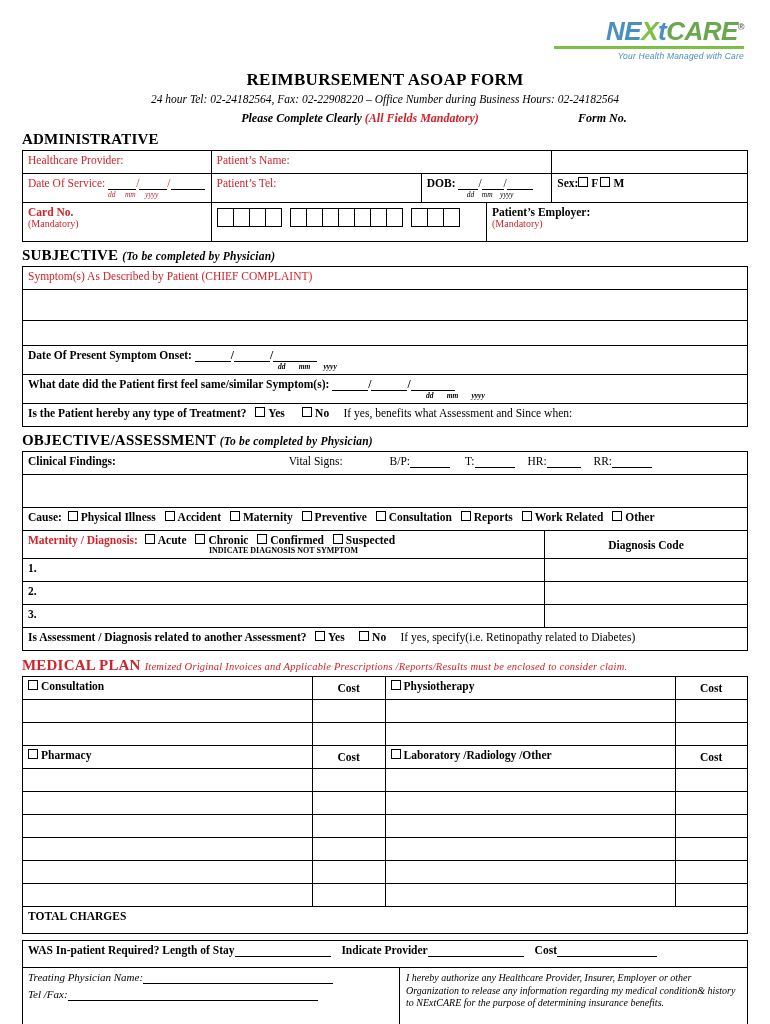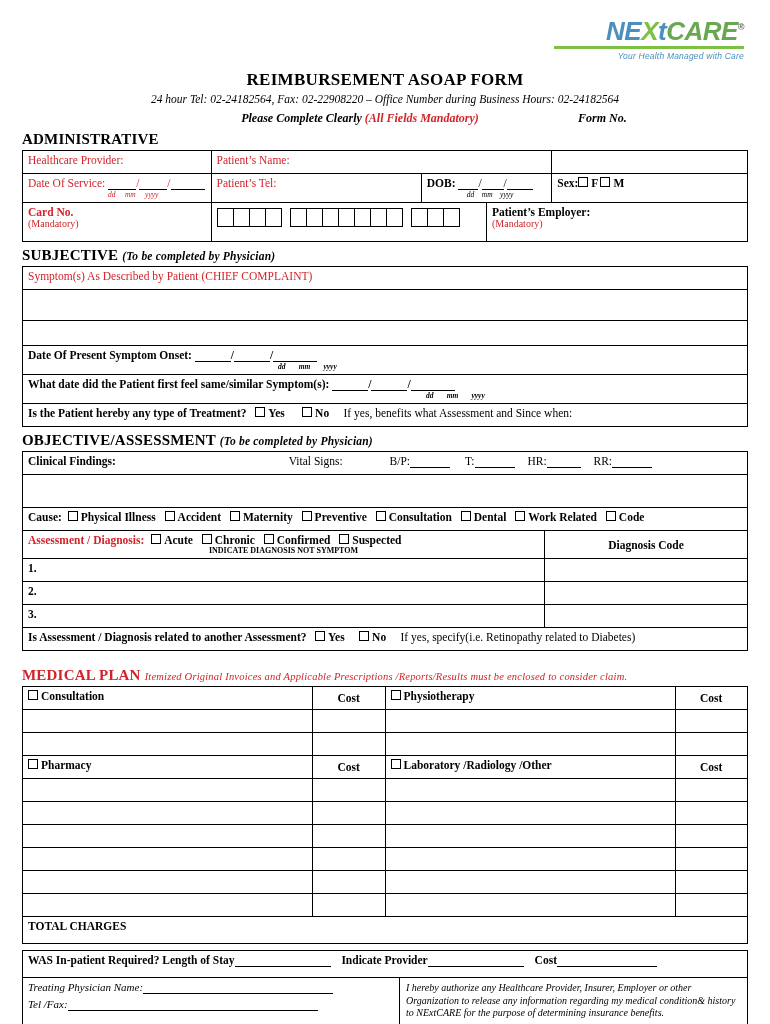--- a/index.html
+++ b/index.html
@@ -346,28 +346,28 @@
       <td colspan="2" style="height:26px"></td>
     </tr>
     <tr>
       <td colspan="2" class="b">
         <span class="i">Cause:</span>&nbsp;
         <span class="cb"></span><span>Physical Illness</span>
         <span class="cb" style="margin-left:6px"></span><span>Accident</span>
         <span class="cb" style="margin-left:6px"></span><span>Maternity</span>
         <span class="cb" style="margin-left:6px"></span><span>Preventive</span>
         <span class="cb" style="margin-left:6px"></span><span>Consultation</span>
-        <span class="cb" style="margin-left:6px"></span><span>Dental</span>
+        <span class="cb" style="margin-left:6px"></span><span>Reports</span>
         <span class="cb" style="margin-left:6px"></span><span>Work Related</span>
-        <span class="cb" style="margin-left:6px"></span><span>Code</span>
+        <span class="cb" style="margin-left:6px"></span><span>Other</span>
       </td>
     </tr>
     <tr>
       <td>
-        <span class="red b">Assessment / Diagnosis:</span>
+        <span class="red b">Maternity / Diagnosis:</span>
         <span class="b"><span class="cb" style="margin-left:4px"></span><span>Acute</span>
         <span class="cb" style="margin-left:6px"></span><span>Chronic</span>
         <span class="cb" style="margin-left:6px"></span><span>Confirmed</span>
         <span class="cb" style="margin-left:6px"></span><span>Suspected</span></span>
         <div class="center b" style="font-size:8px">INDICATE DIAGNOSIS NOT SYMPTOM</div>
       </td>
       <td class="b center" style="vertical-align:middle">Diagnosis Code</td>
     </tr>
     <tr>
       <td class="b">1.</td>
@@ -385,21 +385,21 @@
       <td colspan="2" class="b">
         <span>Is Assessment / Diagnosis related to another Assessment?</span>
         &nbsp;&nbsp;<span class="cb"></span><span>Yes</span>
         &nbsp;&nbsp;&nbsp;&nbsp;<span class="cb"></span><span>No</span>
         &nbsp;&nbsp;&nbsp;&nbsp;<span class="i" style="font-weight:normal">If yes, specify(i.e. Retinopathy related to Diabetes)</span>
       </td>
     </tr>
   </tbody>
     </table>
 
-  <div class="section-head red" style="margin-top:16px"><span>MEDICAL PLAN</span> <span class="note">Itemized Original Invoices and Applicable Prescriptions /Reports/Results must be enclosed to consider claim.</span></div>
+  <div class="section-head red" style="margin-top:6px"><span>MEDICAL PLAN</span> <span class="note">Itemized Original Invoices and Applicable Prescriptions /Reports/Results must be enclosed to consider claim.</span></div>
 
   <table class="grid mp">
     <colgroup>
         <col style="width:40%">
         <col style="width:10%">
         <col style="width:40%">
         <col style="width:10%">
       </colgroup>
     <tbody>
         <tr>

